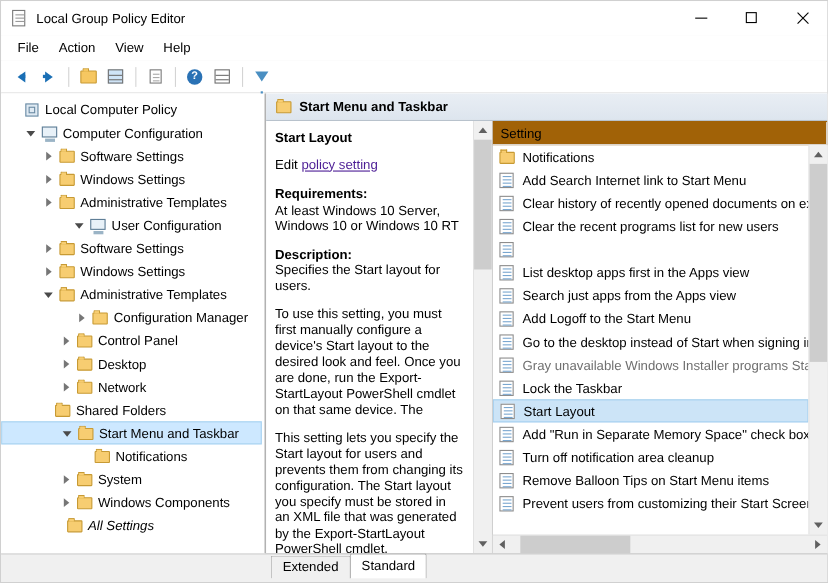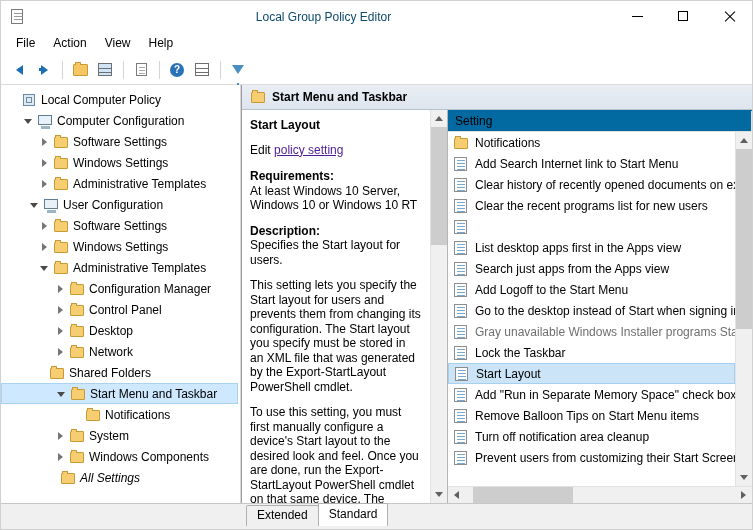--- a/index.html
+++ b/index.html
@@ -52,23 +52,22 @@
   .title-icon .sheet::before {
     content: "";
     position: absolute;
     left: 2px; top: 3px;
     width: 8px; height: 1px;
     background: #9a9a9a;
     box-shadow: 0 3px 0 #9a9a9a, 0 6px 0 #9a9a9a;
   }
   .title-text {
     font-size: 12px;
-    color: #0c4a6e;
+    color: #000000;
     flex: 1 1 auto;
-    text-align: center;
   }
   .win-buttons {
     display: flex;
     height: 31px;
     flex: 0 0 auto;
   }
   .win-btn {
     width: 46px;
     height: 31px;
     display: flex;
@@ -468,21 +467,21 @@
   .list-pane {
     flex: 1 1 auto;
     display: flex;
     flex-direction: column;
     min-width: 0;
     min-height: 0;
     background: #fff;
   }
   .list-head {
     height: 21px;
-    background: #0369a1;
+    background: #a16207;
     border-bottom: 1px solid #e0e0e0;
     display: flex;
     align-items: center;
     flex: 0 0 auto;
   }
   .list-head .col {
     padding-left: 7px;
     font-size: 12px;
     line-height: 20px;
     border-right: 1px solid #e0e0e0;
@@ -721,21 +720,21 @@
           </span>
           <span class="tree-label">Windows Settings</span>
         </div>
         <div class="tree-row" style="padding-left: 36px;">
           <span class="twisty collapsed"></span>
           <span class="tree-icon">
             <span class="ti-folder"></span>
           </span>
           <span class="tree-label">Administrative Templates</span>
         </div>
-        <div class="tree-row" style="padding-left: 26px;">
+        <div class="tree-row" style="padding-left: 26px; justify-content: center;">
           <span class="twisty expanded"></span>
           <span class="tree-icon">
             <span class="ti-computer"></span>
           </span>
           <span class="tree-label">User Configuration</span>
         </div>
         <div class="tree-row" style="padding-left: 36px;">
           <span class="twisty collapsed"></span>
           <span class="tree-icon">
             <span class="ti-folder"></span>
@@ -749,21 +748,21 @@
           </span>
           <span class="tree-label">Windows Settings</span>
         </div>
         <div class="tree-row" style="padding-left: 36px;">
           <span class="twisty expanded"></span>
           <span class="tree-icon">
             <span class="ti-folder"></span>
           </span>
           <span class="tree-label">Administrative Templates</span>
         </div>
-        <div class="tree-row" style="padding-left: 52px;">
+        <div class="tree-row" style="padding-left: 52px; justify-content: center;">
           <span class="twisty collapsed"></span>
           <span class="tree-icon">
             <span class="ti-folder"></span>
           </span>
           <span class="tree-label">Configuration Manager</span>
         </div>
         <div class="tree-row" style="padding-left: 52px;">
           <span class="twisty collapsed"></span>
           <span class="tree-icon">
             <span class="ti-folder"></span>
@@ -847,22 +846,22 @@
                 <span class="detail-link">policy setting</span>
               </div>
               <div class="detail-para">
                 <div class="detail-head">Requirements:</div>
                 <div>At least Windows 10 Server, Windows 10 or Windows 10 RT</div>
               </div>
               <div class="detail-para">
                 <div class="detail-head">Description:</div>
                 <div>Specifies the Start layout for users.</div>
               </div>
+              <div class="detail-para">To use this setting, you must first manually configure a device's Start layout to the desired look and feel. Once you are done, run the Export-StartLayout PowerShell cmdlet on that same device. The</div>
               <div class="detail-para">This setting lets you specify the Start layout for users and prevents them from changing its configuration. The Start layout you specify must be stored in an XML file that was generated by the Export-StartLayout PowerShell cmdlet.</div>
-              <div class="detail-para">To use this setting, you must first manually configure a device's Start layout to the desired look and feel. Once you are done, run the Export-StartLayout PowerShell cmdlet on that same device. The</div>
             </div>
             <div class="vscroll">
               <div class="sb-btn">
                   <span class="sb-up"></span>
                 </div>
               <div class="sb-track">
                 <div class="sb-thumb" style="top:0; height:118px;"></div>
               </div>
               <div class="sb-btn">
                   <span class="sb-down"></span>
@@ -951,27 +950,27 @@
                 <div class="row">
                   <span class="row-icon">
                     <span class="ri-policy"></span>
                   </span>
                   <span class="row-label">Add "Run in Separate Memory Space" check box t</span>
                 </div>
                 <div class="row">
                   <span class="row-icon">
                     <span class="ri-policy"></span>
                   </span>
+                  <span class="row-label">Turn off notification area cleanup</span>
+                </div>
+                <div class="row">
+                  <span class="row-icon">
+                    <span class="ri-policy"></span>
+                  </span>
                   <span class="row-label">Remove Balloon Tips on Start Menu items</span>
-                </div>
-                <div class="row">
-                  <span class="row-icon">
-                    <span class="ri-policy"></span>
-                  </span>
-                  <span class="row-label">Turn off notification area cleanup</span>
                 </div>
                 <div class="row">
                   <span class="row-icon">
                     <span class="ri-policy"></span>
                   </span>
                   <span class="row-label">Prevent users from customizing their Start Screen</span>
                 </div>
               </div>
             <div class="vscroll">
               <div class="sb-btn">

